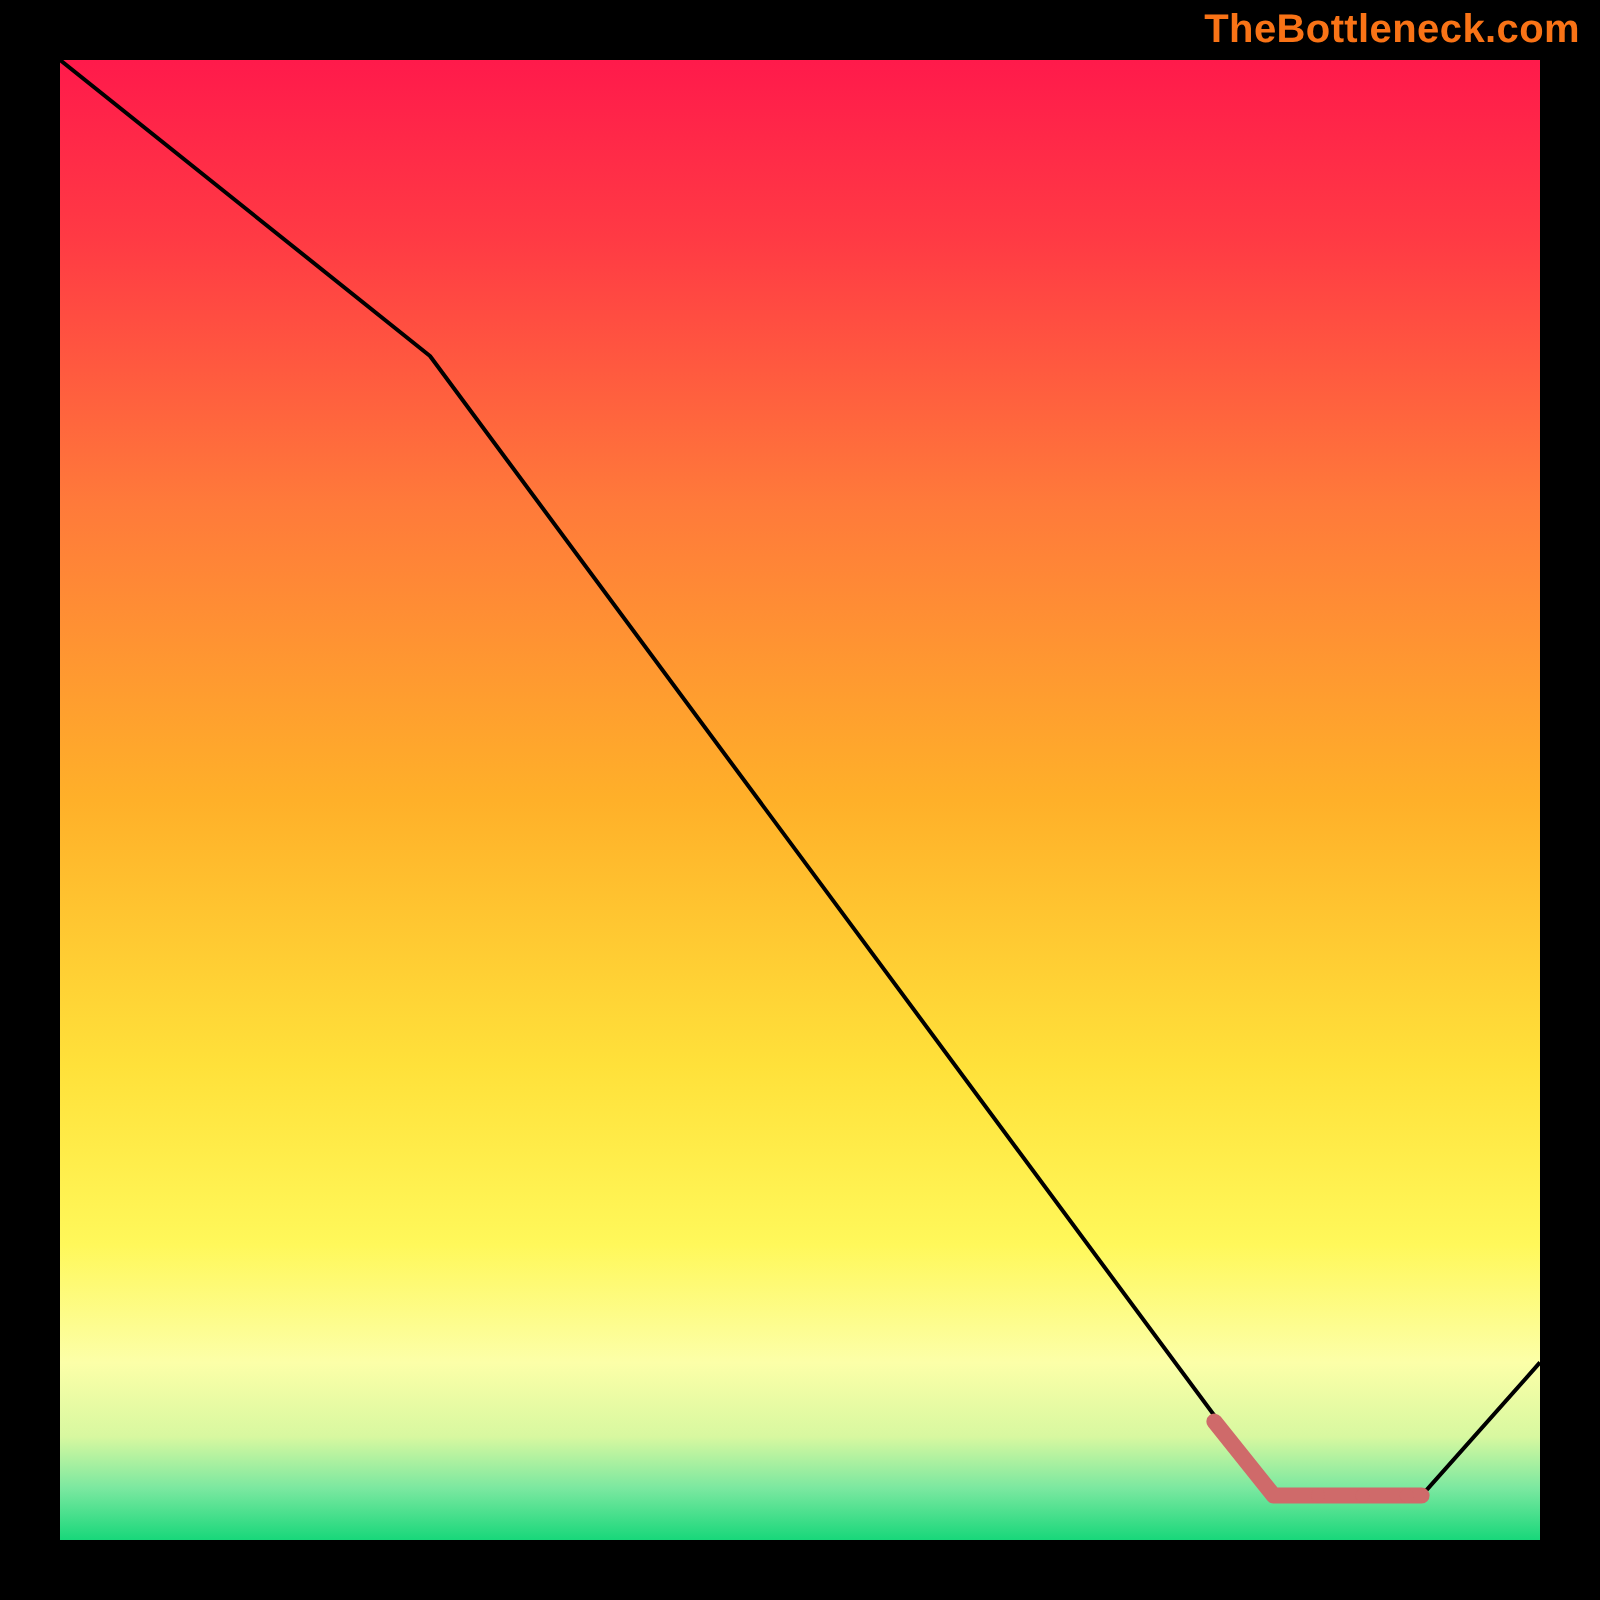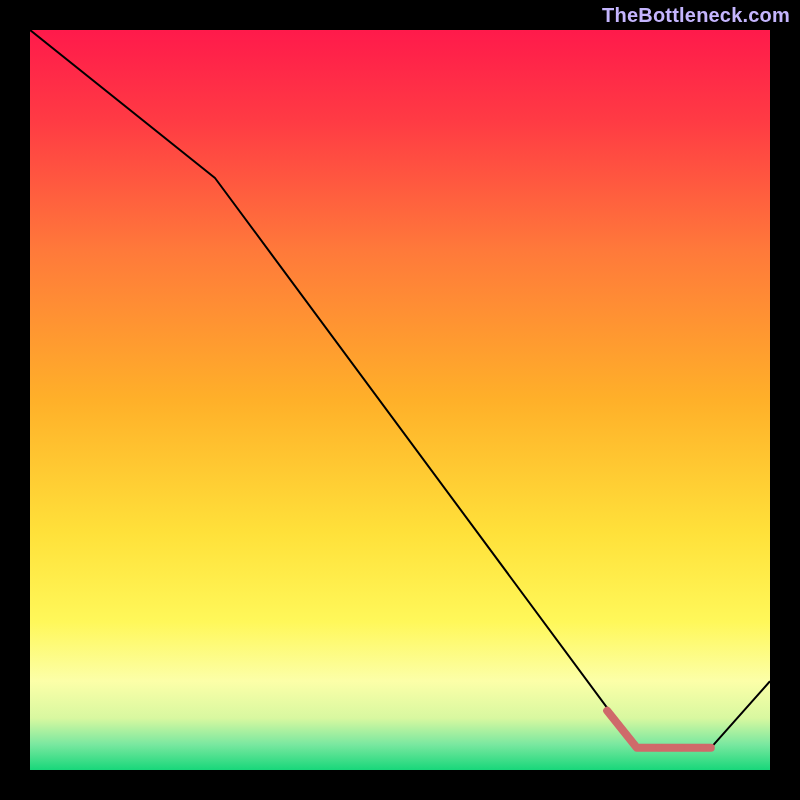--- a/index.html
+++ b/index.html
@@ -14,21 +14,21 @@
   .stage {
     position: relative;
     width: 800px;
     height: 800px;
     background: #000;
   }
   .watermark {
     position: absolute;
     top: 4px;
     right: 10px;
-    color: #c4b5fd;
+    color: #f97316;
     font-size: 20px;
     font-weight: 600;
     letter-spacing: 0.2px;
     z-index: 4;
   }
   .plot-area {
     position: absolute;
     left: 30px;
     top: 30px;
     width: 740px;

